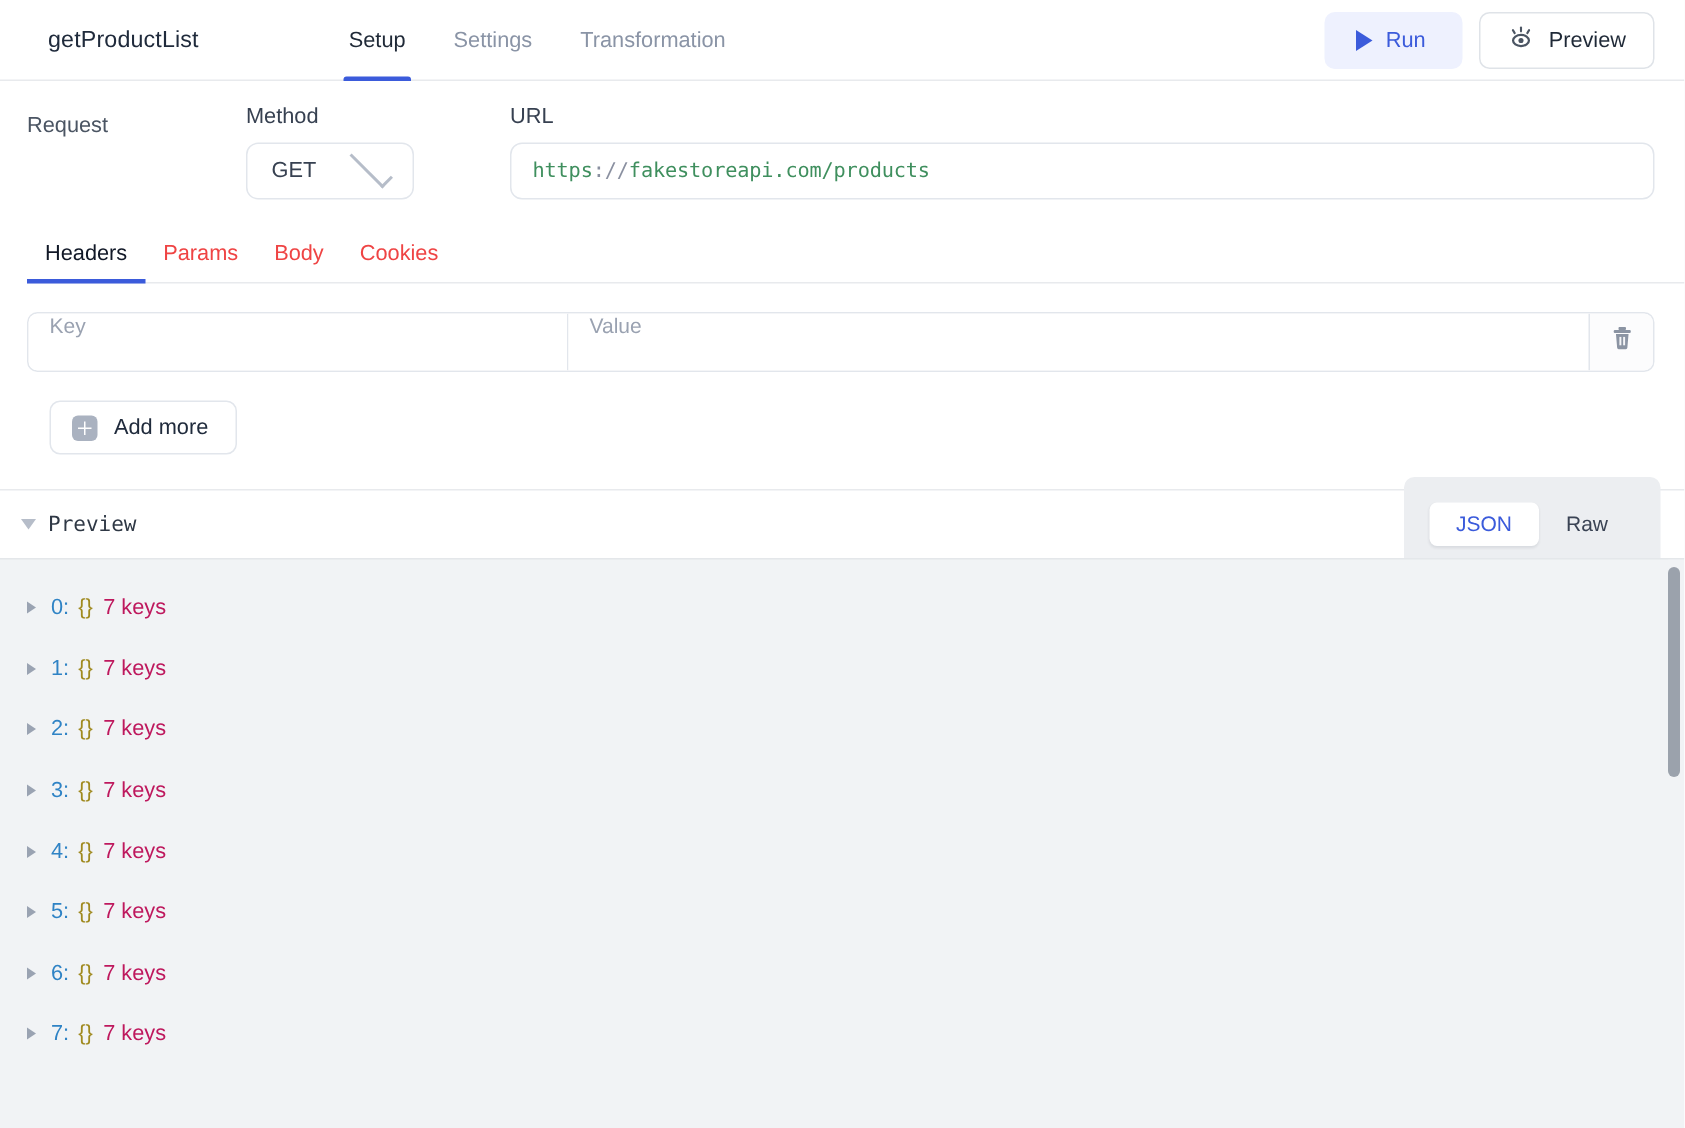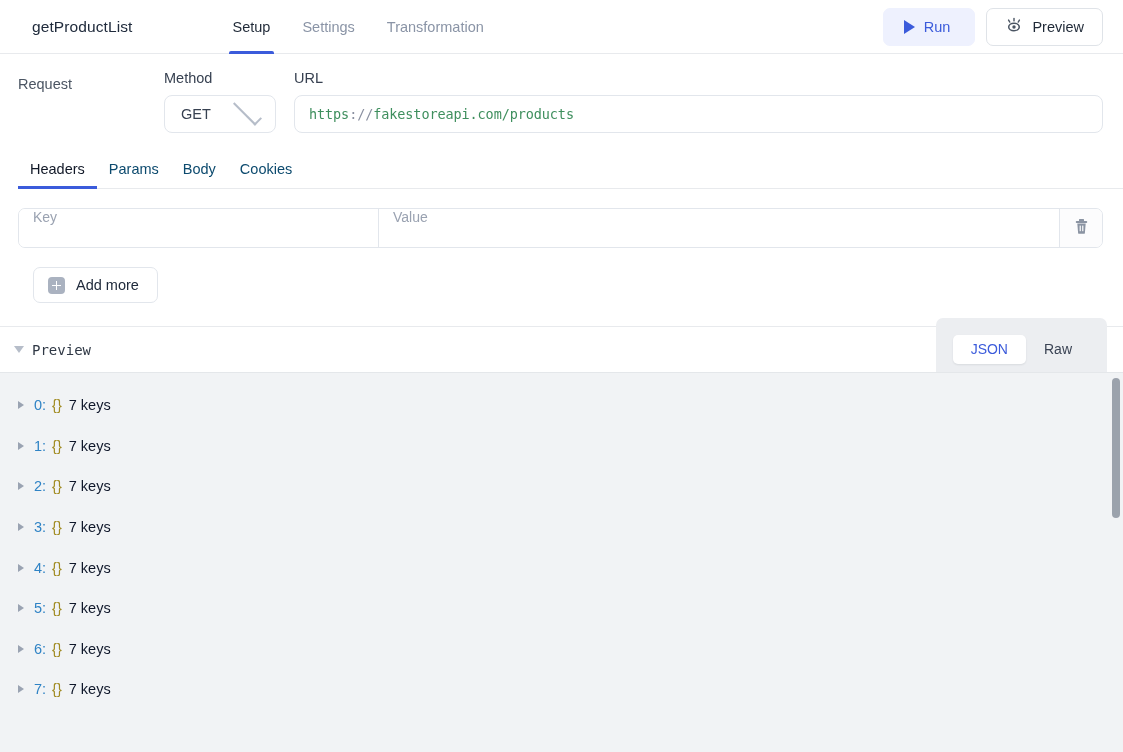--- a/index.html
+++ b/index.html
@@ -84,21 +84,21 @@
   }
   .ico-plus-sq::before, .ico-plus-sq::after {
     content: ""; position: absolute; background: #fff;
   }
   .ico-plus-sq::before { left: 4px; right: 4px; top: 8px; height: 1.6px; }
   .ico-plus-sq::after { top: 4px; bottom: 4px; left: 7.7px; width: 1.6px; }
 
   .section-request { display: flex; align-items: flex-start; padding: 16px 20px 0 18px; }
   .req-fields { display: flex; gap: 18px; flex: 1 1 auto; }
   .field-method { width: 112px; flex: 0 0 112px; }
-  .field-url { flex: 1 1 auto; }
+  .field-url { flex: 1 1 auto; margin-left: 46px; }
   .field-label { font-size: 14.5px; color: #374151; margin-bottom: 9px; display:block; }
   .select-method {
     height: 38px; border: 1px solid #e2e6ec; border-radius: 8px; background: #fff;
     display: flex; align-items: center; padding: 0 12px 0 16px;
     font-size: 14.5px; color: #374151; cursor: pointer;
   }
   .select-method span { flex: 1 1 auto; }
   .chev {
     width: 10px; height: 10px; border-right: 2px solid #b6bdc9; border-bottom: 2px solid #b6bdc9;
     transform: rotate(45deg) translate(-2px,-2px); flex: 0 0 auto;
@@ -111,21 +111,21 @@
   }
   .url-punct { color: #8a90a0; }
 
   
   .subtabs {
     display: flex; align-items: flex-end; margin: 22px 0 0 18px;
     border-bottom: 1px solid #e8eaed; padding-right: 20px;
   }
   .subtab {
     position: relative; padding: 6px 12px 11px; font-size: 14.5px;
-    color: #0c4a6e; cursor: pointer; white-space: nowrap;
+    color: #ef4444; cursor: pointer; white-space: nowrap;
   }
   .subtab.active { color: #111827; }
   .subtab.active::after {
     content: ""; position: absolute; left: 0; right: 0; bottom: -1px;
     height: 3px; background: #3b5bdb;
   }
   .subtabs-spacer { flex: 1 1 auto; }
 
   .kv-table { margin: 19px 20px 0 18px; display: flex; border: 1px solid #e2e6ec; border-radius: 7px; overflow: hidden; }
   .kv-cell {
@@ -180,21 +180,21 @@
     padding-left: 18px; font-family: "Liberation Sans", sans-serif; font-size: 14.5px;
     cursor: pointer;
   }
   .json-caret {
     width: 0; height: 0; border-top: 4.5px solid transparent;
     border-bottom: 4.5px solid transparent; border-left: 6px solid #9aa3b2;
     margin-right: 10px; flex: 0 0 auto;
   }
   .json-idx { color: #2f83c5; margin-right: 6px; }
   .json-brace { color: #a08a20; margin-right: 7px; }
-  .json-keys { color: #0f172a; }
+  .json-keys { color: #be185d; }
 
   .scrollbar-track {
     position: absolute; right: 3px; top: 0; bottom: 0; width: 8px; background: #f1f3f5;
   }
   .scrollbar-thumb {
     position: absolute; right: 3px; top: 5px; width: 8px; height: 140px;
     background: #9ba2ac; border-radius: 4px;
   }
 </style>
 </head>

